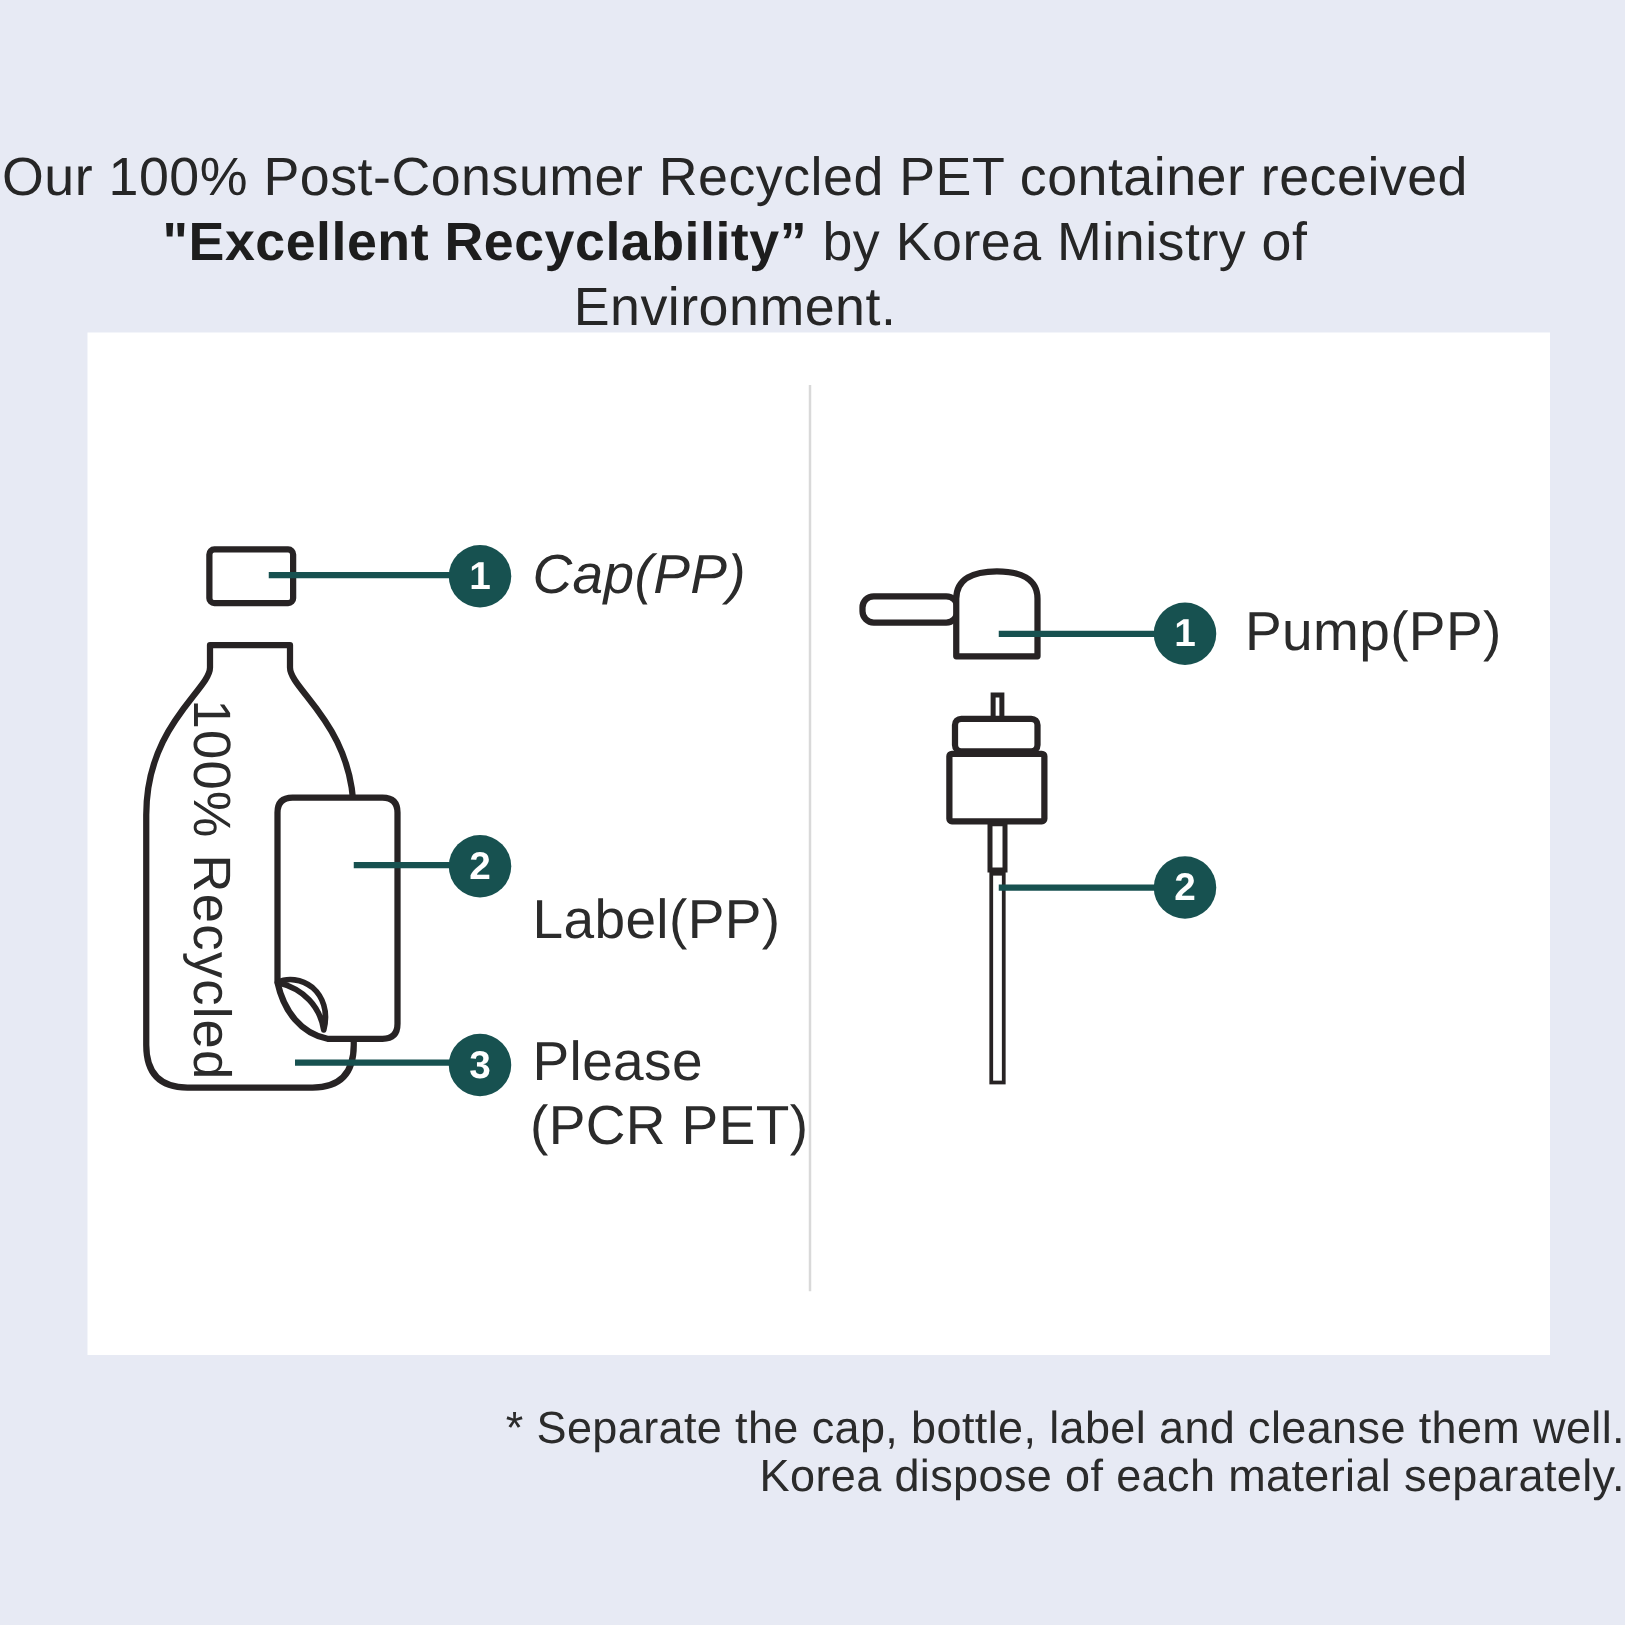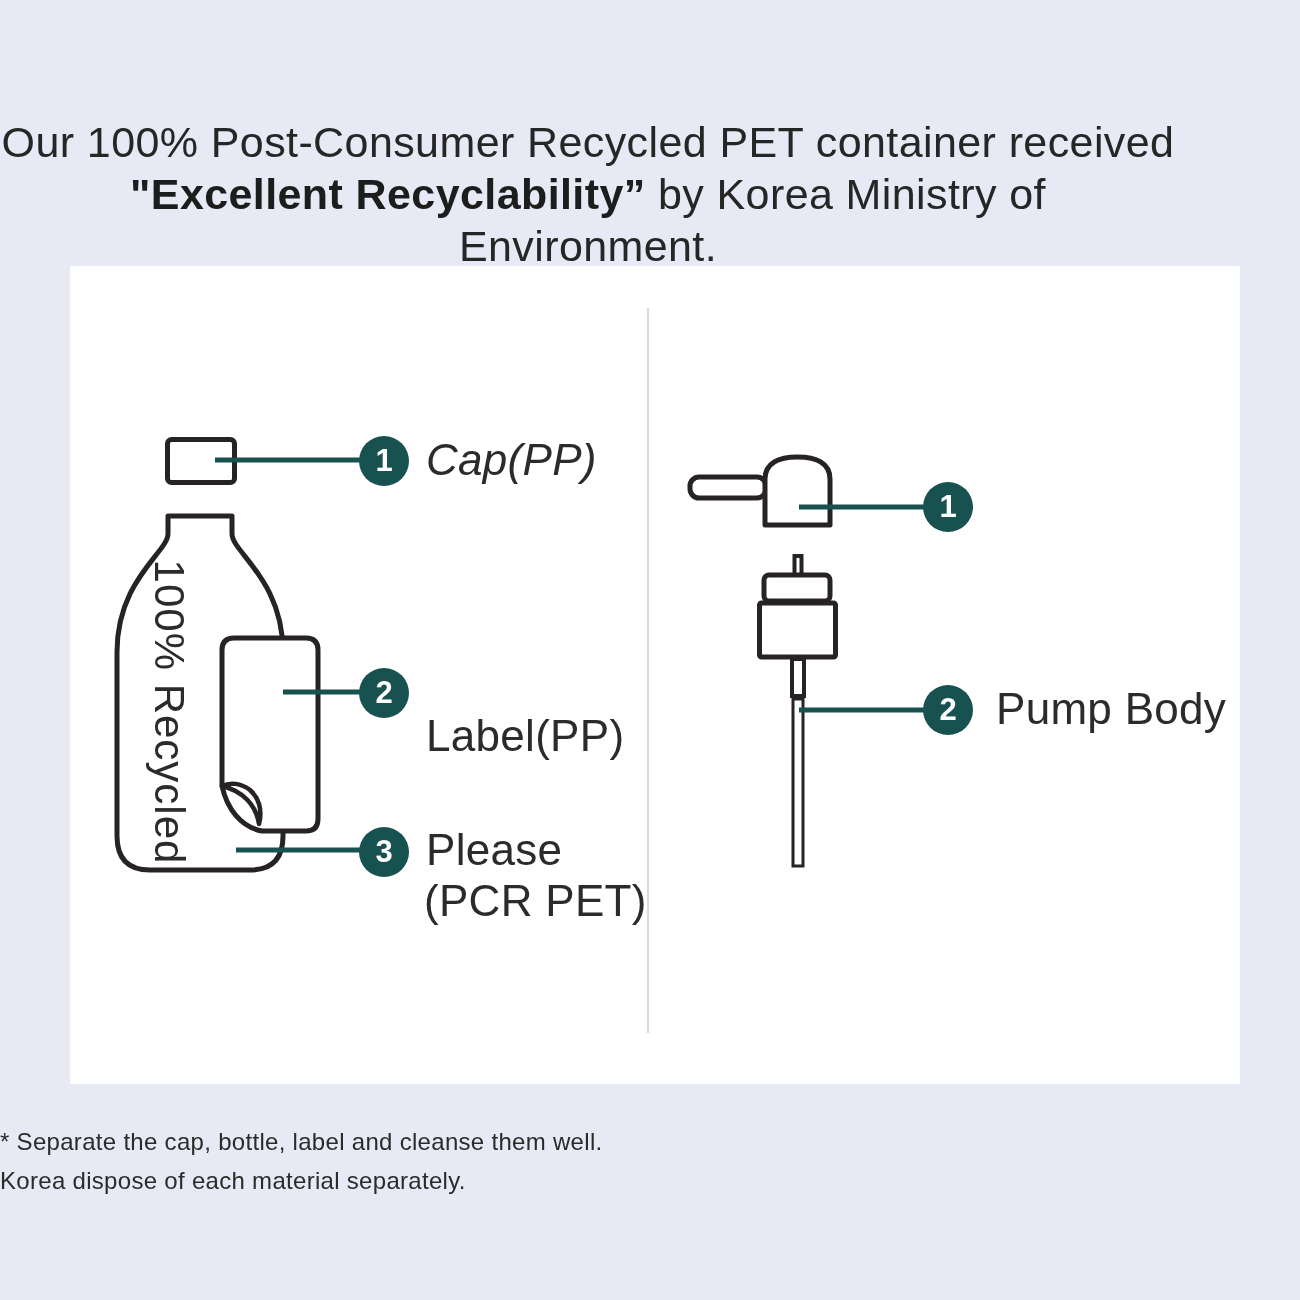--- a/index.html
+++ b/index.html
@@ -65,22 +65,22 @@
     transform:translate(-50%,-50%) rotate(90deg);
     font-size:42px;
     font-weight:300;
     letter-spacing:1px;
     color:#2b2b2b;
     white-space:nowrap;
   }
   .footer{
     position:absolute;
     top:1122px;left:0;width:1300px;
-    text-align:left;
-    font-size:24px;
+    text-align:right;
+    font-size:36px;
     line-height:39px;
     font-weight:300;
     color:#2b2b2b;
     letter-spacing:0.3px;
   }
 </style>
 </head>
 <body>
 
 <div class="page">
@@ -135,20 +135,20 @@
   <div class="callout-label" style="left:426px;top:851px;">Please</div>
   <div class="callout-label" style="left:424px;top:902px;">(PCR PET)</div>
 
   <div class="num-circle" style="left:923px;top:482px;">
     <span>1</span>
   </div>
   <div class="num-circle" style="left:923px;top:685px;">
     <span>2</span>
   </div>
 
-  <div class="callout-label" style="left:996px;top:710px;">Pump Body</div>
+  <div class="callout-label" style="left:996px;top:507px;">Pump(PP)</div>
 
   <div class="footer">
     <div>* Separate the cap, bottle, label and cleanse them well.</div>
     <div>Korea dispose of each material separately.</div>
   </div>
 
 </div>
 
 </body></html>

